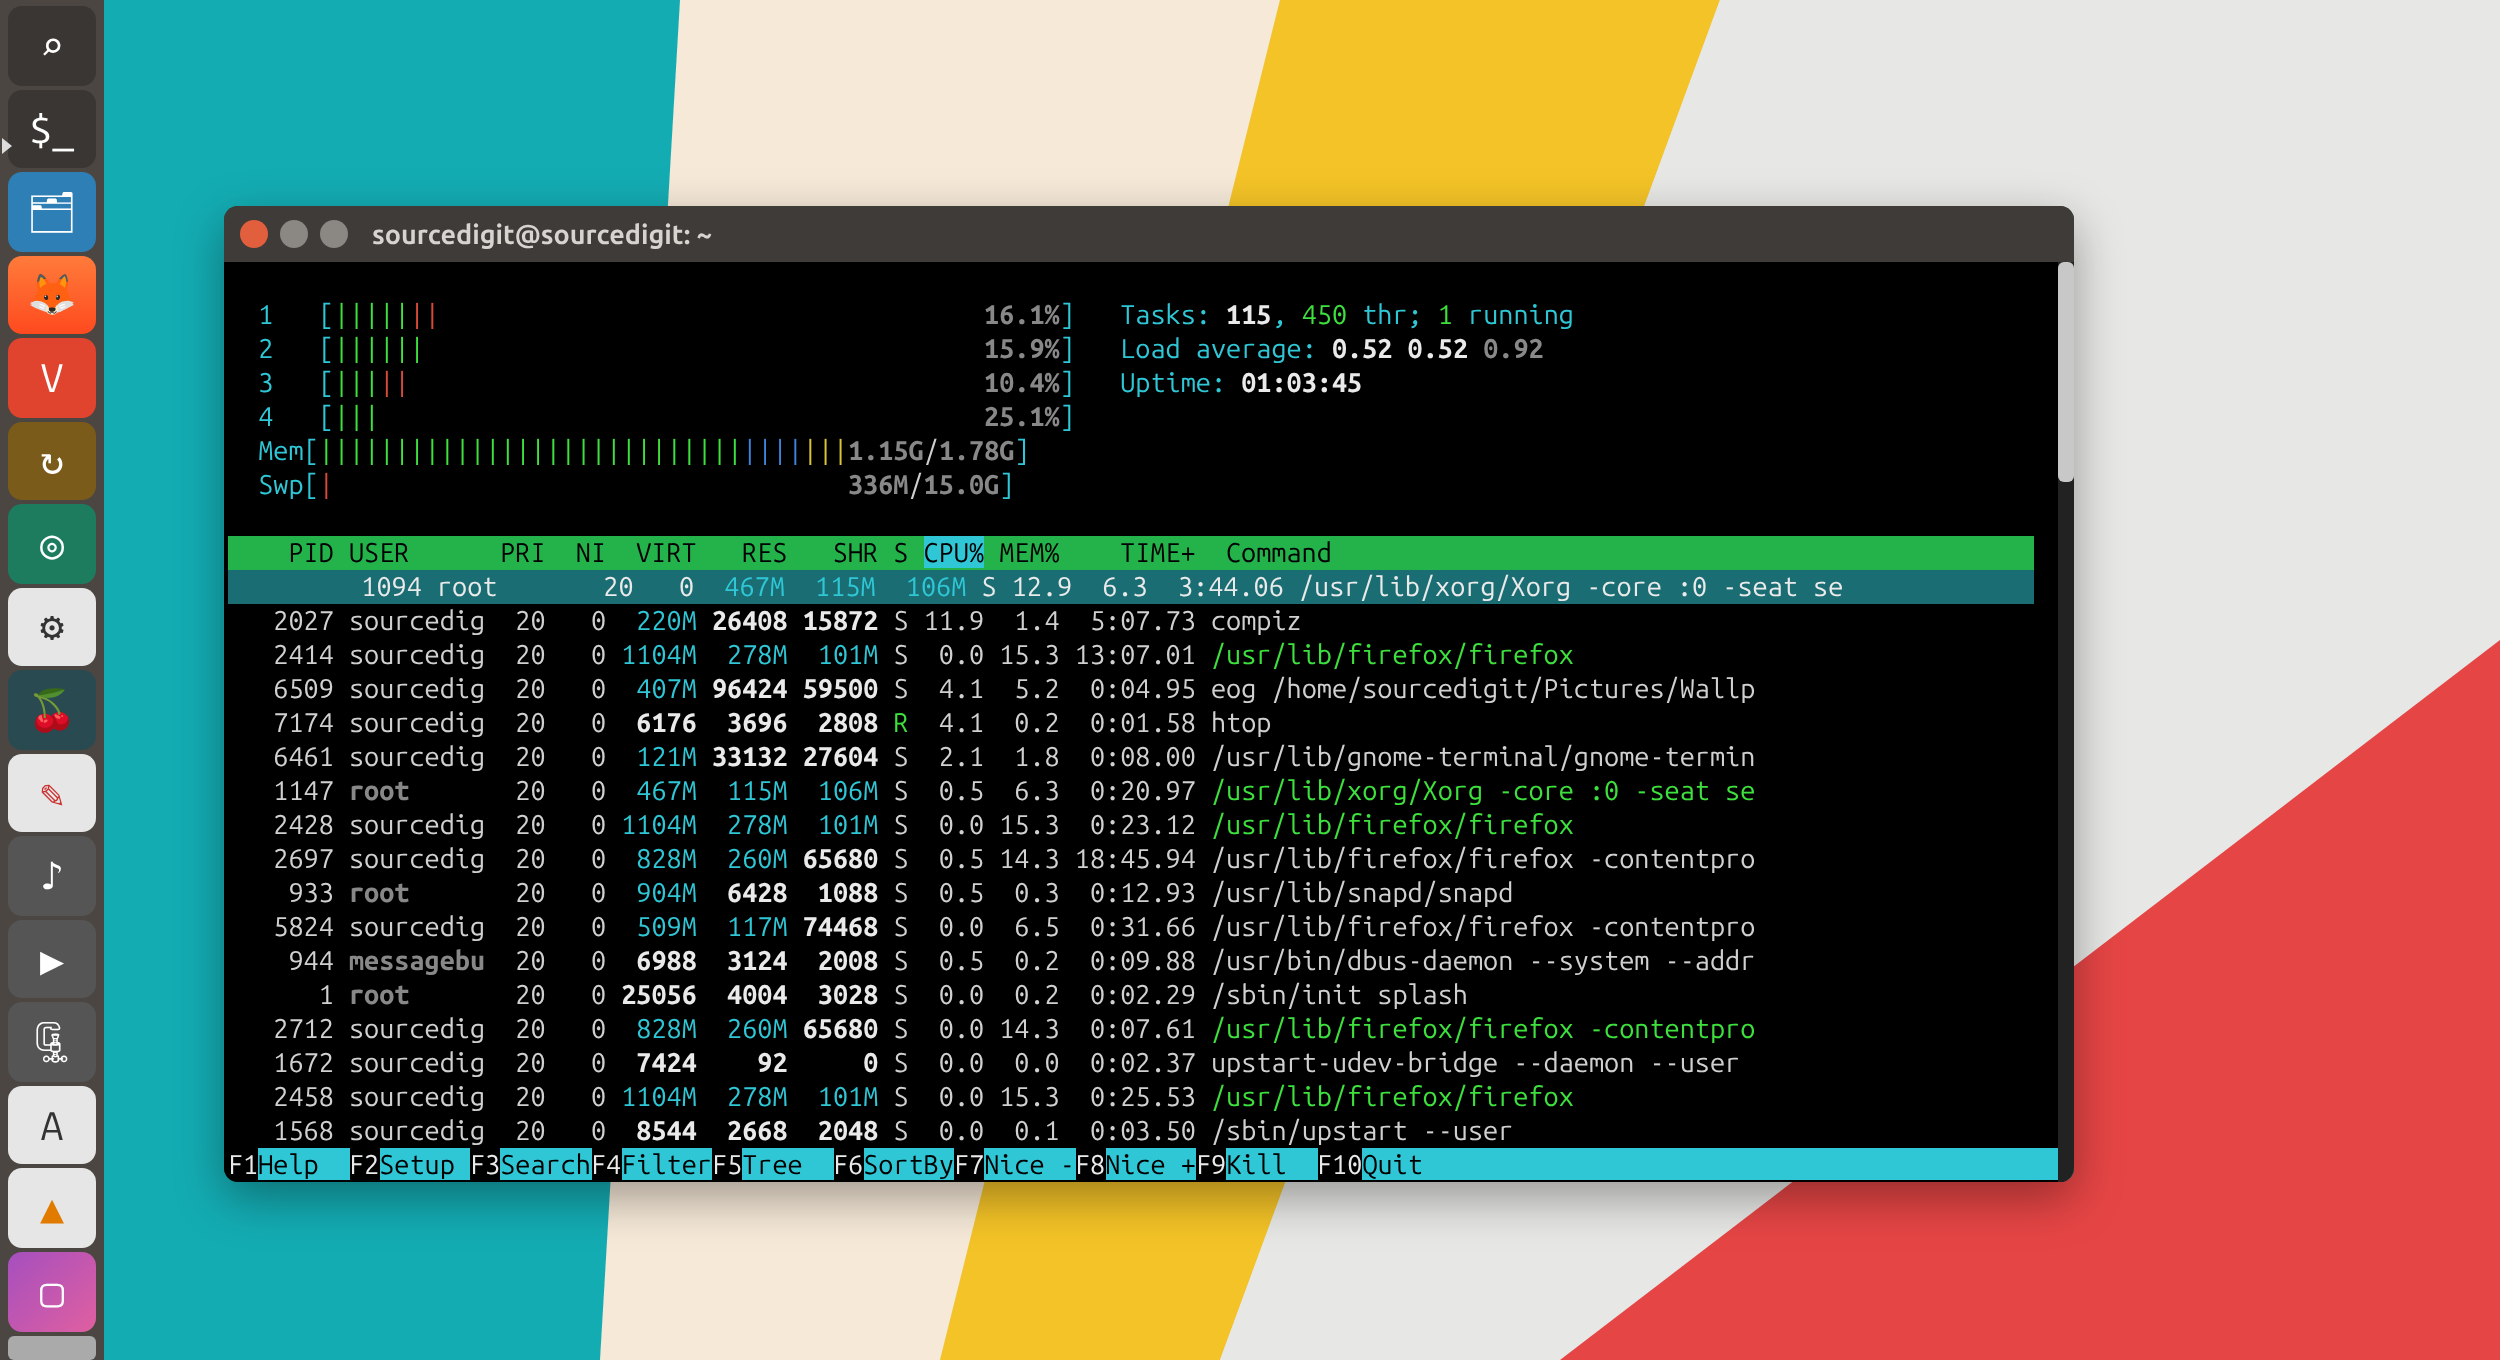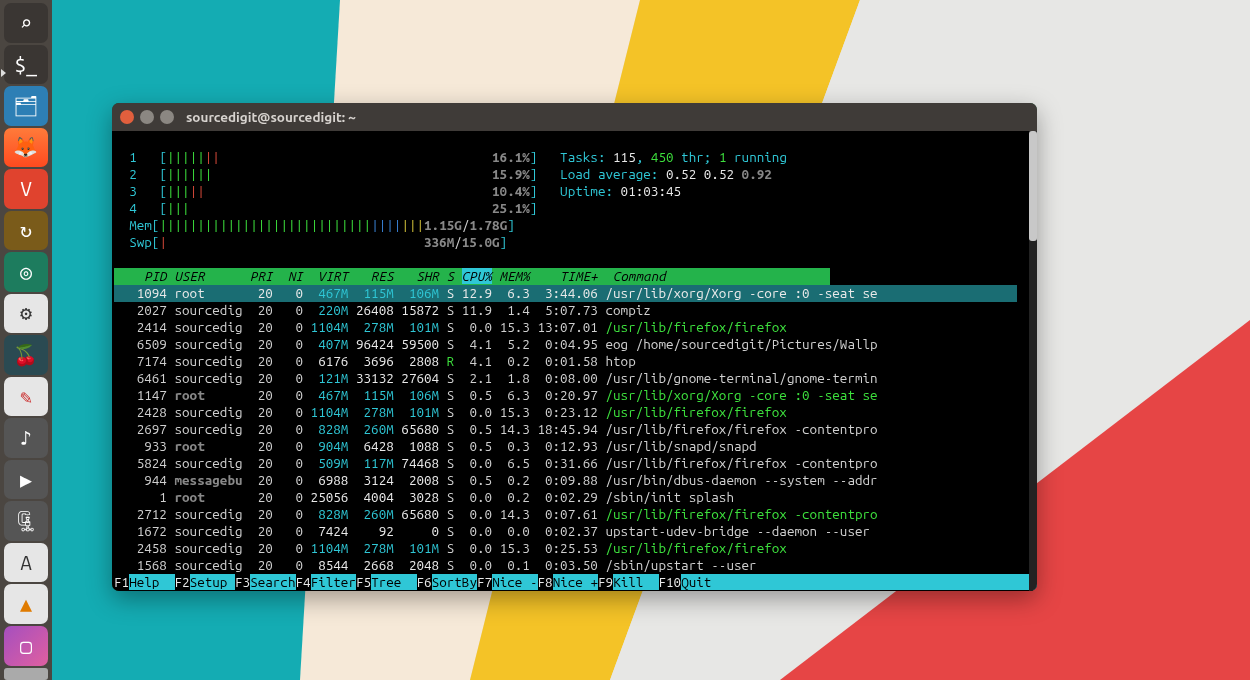--- a/index.html
+++ b/index.html
@@ -58,28 +58,28 @@
   background:#000; color:#d0d0d0; font-size:13.5px; line-height:17px;
   padding:18px 2px 0 2px; white-space:pre; font-family:"Ubuntu Mono","DejaVu Sans Mono",monospace;
   position:relative;
 }
 
 .scrollbar { position:absolute; top:28px; right:0; bottom:0; width:8px; background:#222; }
 .scrollbar-thumb { position:absolute; top:0; left:0; right:0; height:110px; background:#c8c8c8; border-radius:3px; }
 
 .cy  { color:#2fc7d6; }
 .gr  { color:#3de03d; }
-.wh  { color:#eaeaea; font-weight:normal; }
+.wh  { color:#eaeaea; font-weight:bold; }
 .gy  { color:#888;font-weight:bold; }
 .rd  { color:#d94a3a; }
 .bl  { color:#3a84d9; }
 .yl  { color:#d6c43a; }
 .bgC { background:#2fc7d6; color:#000; }
-.hdr { background:#24b34b; color:#000; display:block; width:716px;font-style:italic; }
-.sel { background:#1a6d73; color:#eaeaea; display:block; width:903px; }
+.hdr { background:#24b34b; color:#000; display:block; width:903px; }
+.sel { background:#1a6d73; color:#eaeaea; display:block; width:903px;padding-left:44px; }
 .row { display:block; width:903px; overflow:hidden; }
 .footer { display:block; color:#eaeaea; width:903px; }
 .footer .k { color:#eaeaea;text-align:right; }
 .footer .v { background:#2fc7d6; color:#000; }
 </style>
 </head>
 <body>
 
 <div class="wallpaper">
 <svg viewBox="0 0 1250 680" preserveAspectRatio="none">

